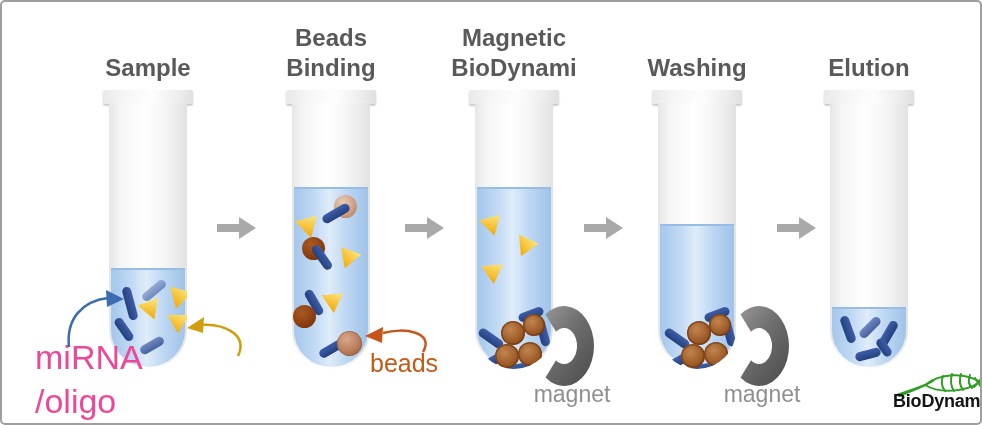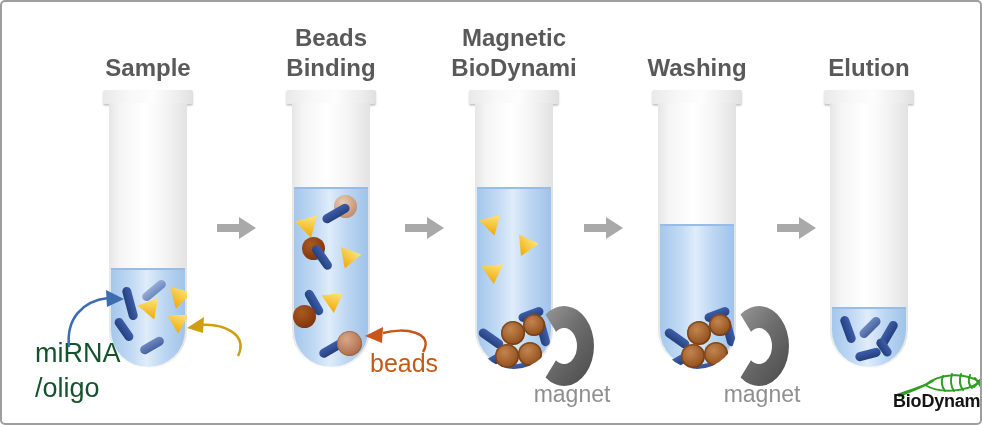--- a/index.html
+++ b/index.html
@@ -36,21 +36,21 @@
        box-shadow:inset 0 0 0 1px rgba(140,80,30,.45);}
   .bead.dark{background:radial-gradient(circle at 38% 32%,#a85a22,#8a3c10 60%,#6f2e0a 95%);}
   .bead.mid{background:radial-gradient(circle at 40% 35%,#c2854f,#9e5c28 55%,#7a3c12 95%);
        box-shadow:inset 0 0 0 1.5px rgba(100,50,15,.55);}
   
   .parrow{position:absolute;top:215px;fill:#a9a9a9;}
   .magnet{position:absolute;top:299px;z-index:6;}
   .magnet-label{position:absolute;top:379px;width:100px;text-align:center;
        font-size:23px;color:#8f8f8f;z-index:6;}
   .ann{position:absolute;z-index:7;}
-  .ann-mirna{left:33px;top:334px;color:#14532d;font-size:27px;line-height:1.28;white-space:pre-line;}
+  .ann-mirna{left:33px;top:334px;color:#ec4899;font-size:34px;line-height:1.28;white-space:pre-line;}
   .ann-impurities{left:168px;top:350px;color:#c79a0b;font-size:26px;}
   .ann-beads{left:368px;top:347px;color:#c45a15;font-size:25px;}
   .overlay{position:absolute;inset:0;z-index:7;pointer-events:none;}
   .logo-text{position:absolute;left:891px;top:389px;font-size:18px;font-weight:bold;
        color:#141414;letter-spacing:-0.2px;z-index:7;}
   .leaf{position:absolute;left:893px;top:368px;z-index:7;}
 </style>
 </head>
 <body>
 

